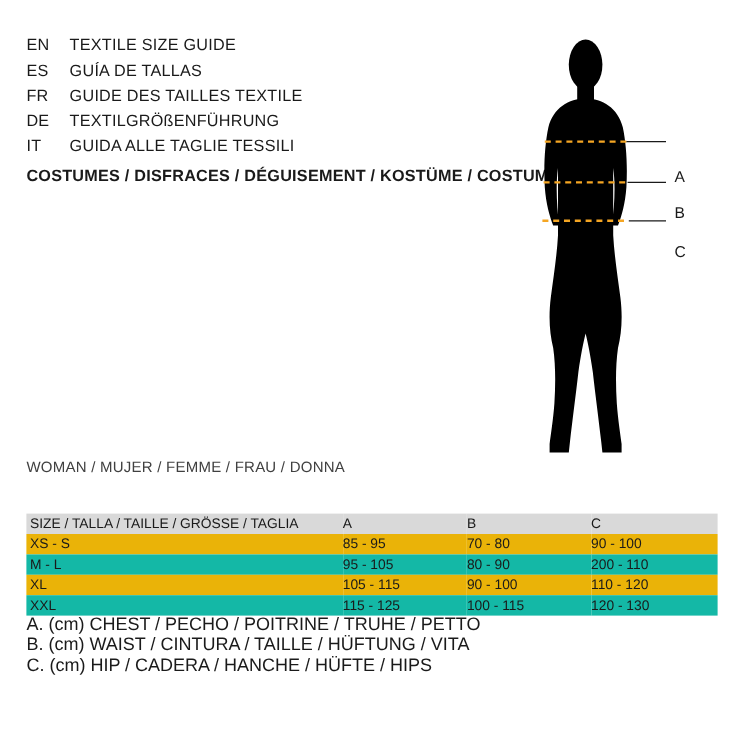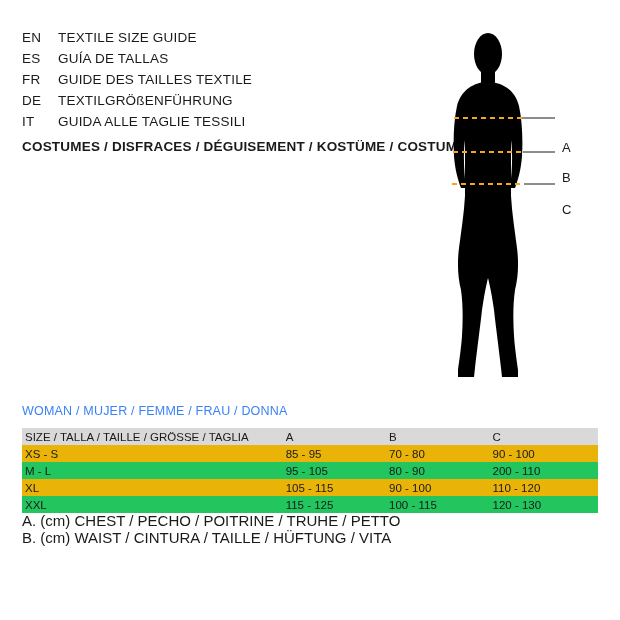--- a/index.html
+++ b/index.html
@@ -72,24 +72,24 @@
     font-family: "Liberation Sans", sans-serif;
   }
   .ml-a { left: 132px; top: 112px; }
   .ml-b { left: 132px; top: 142px; }
   .ml-c { left: 132px; top: 174px; }
 
   
   .table-title {
     position: absolute;
     left: 22px;
-    top: 404px;
+    top: 382px;
     font-size: 12.5px;
     letter-spacing: 0.2px;
-    color: #3b82f6;
+    color: #404040;
   }
   table.size-table {
     position: absolute;
     left: 22px;
     top: 428px;
     width: 576px;
     border-collapse: collapse;
     font-size: 11.5px;
     color: #1a1a1a;
   }
@@ -102,21 +102,21 @@
     vertical-align: middle;
     margin-top: 28px;
   }
   table.size-table thead th {
     background: #d9d9d9;
   }
   table.size-table tbody tr.odd td {
     background: #eab308;
   }
   table.size-table tbody tr.even td {
-    background: #22c55e;
+    background: #14b8a6;
   }
   .col-size { width: 262px; padding-left: 3px !important; }
   .col-a { width: 104px; }
   .col-b { width: 104px; }
   .col-c { width: 106px; }
 
   
   .legend {
     position: absolute;
     left: 22px;
@@ -249,15 +249,16 @@
         <td class="col-a">115 - 125</td>
         <td class="col-b">100 - 115</td>
         <td class="col-c">120 - 130</td>
       </tr>
     </tbody>
   </table>
 
   <div class="legend">
     <div>A. (cm) CHEST / PECHO / POITRINE / TRUHE / PETTO</div>
     <div>B. (cm) WAIST / CINTURA / TAILLE / HÜFTUNG / VITA</div>
+    <div>C. (cm) HIP / CADERA / HANCHE / HÜFTE / HIPS</div>
   </div>
 
 </div>
 
 </body></html>

